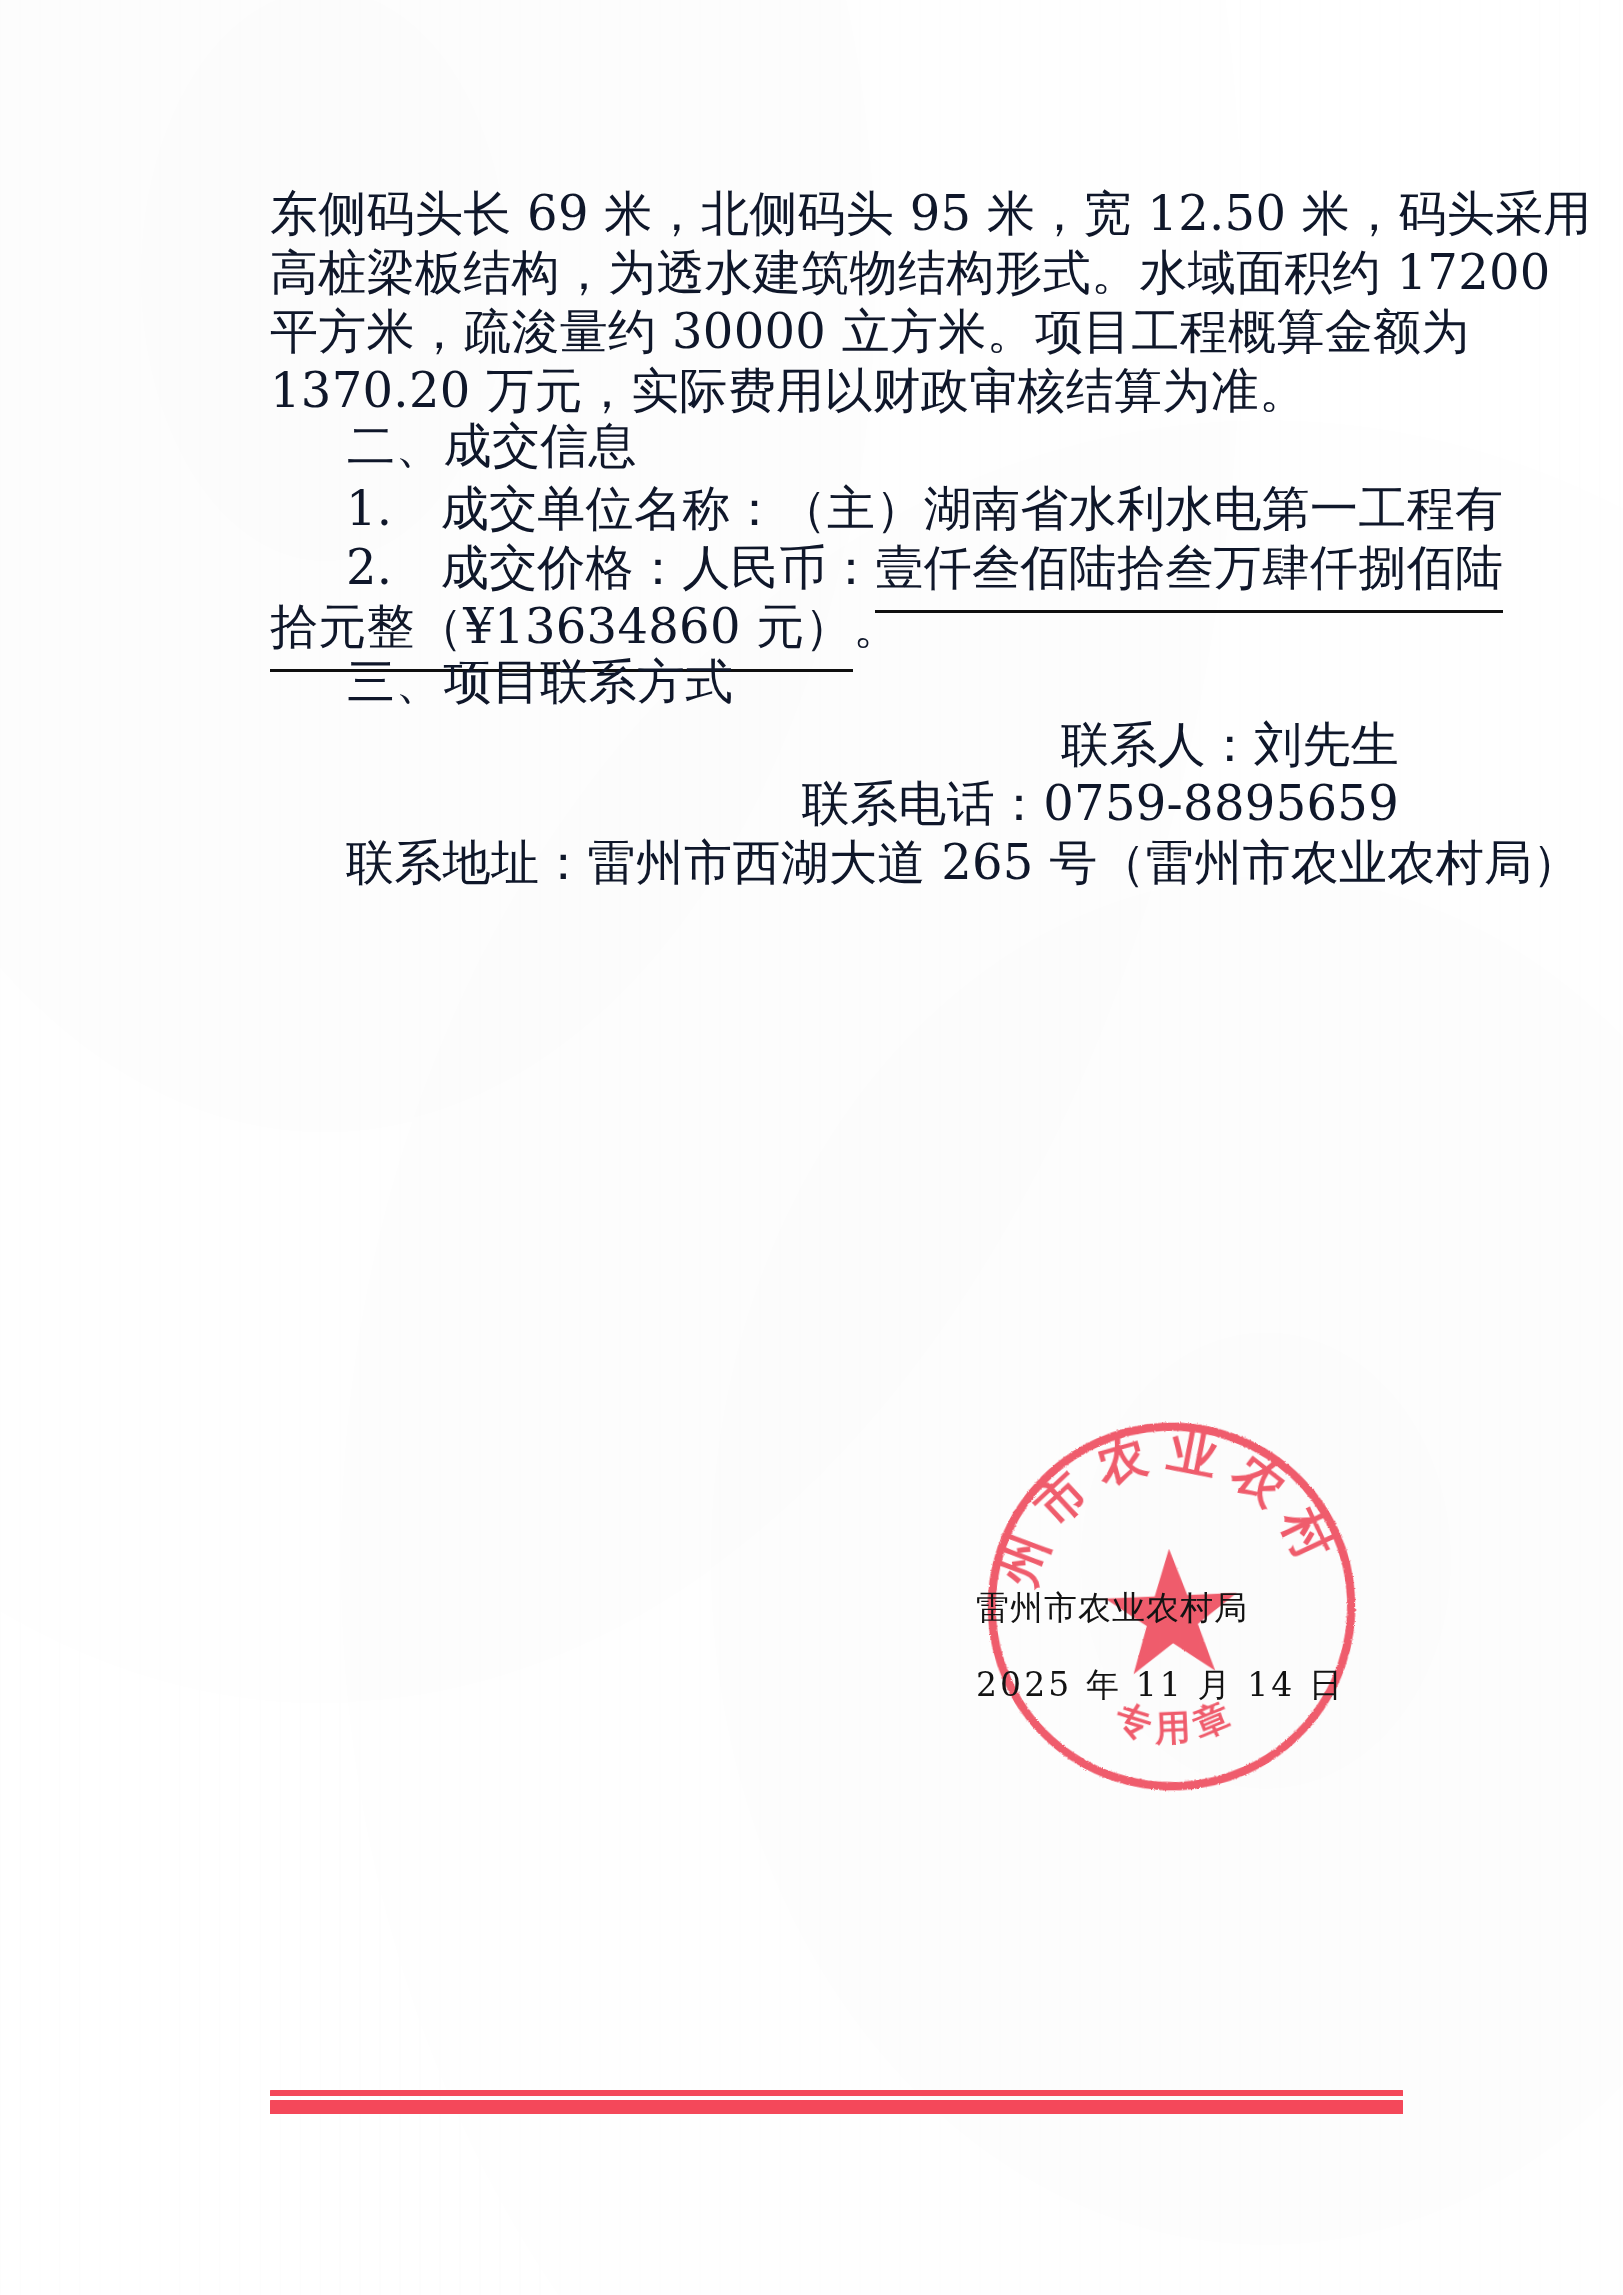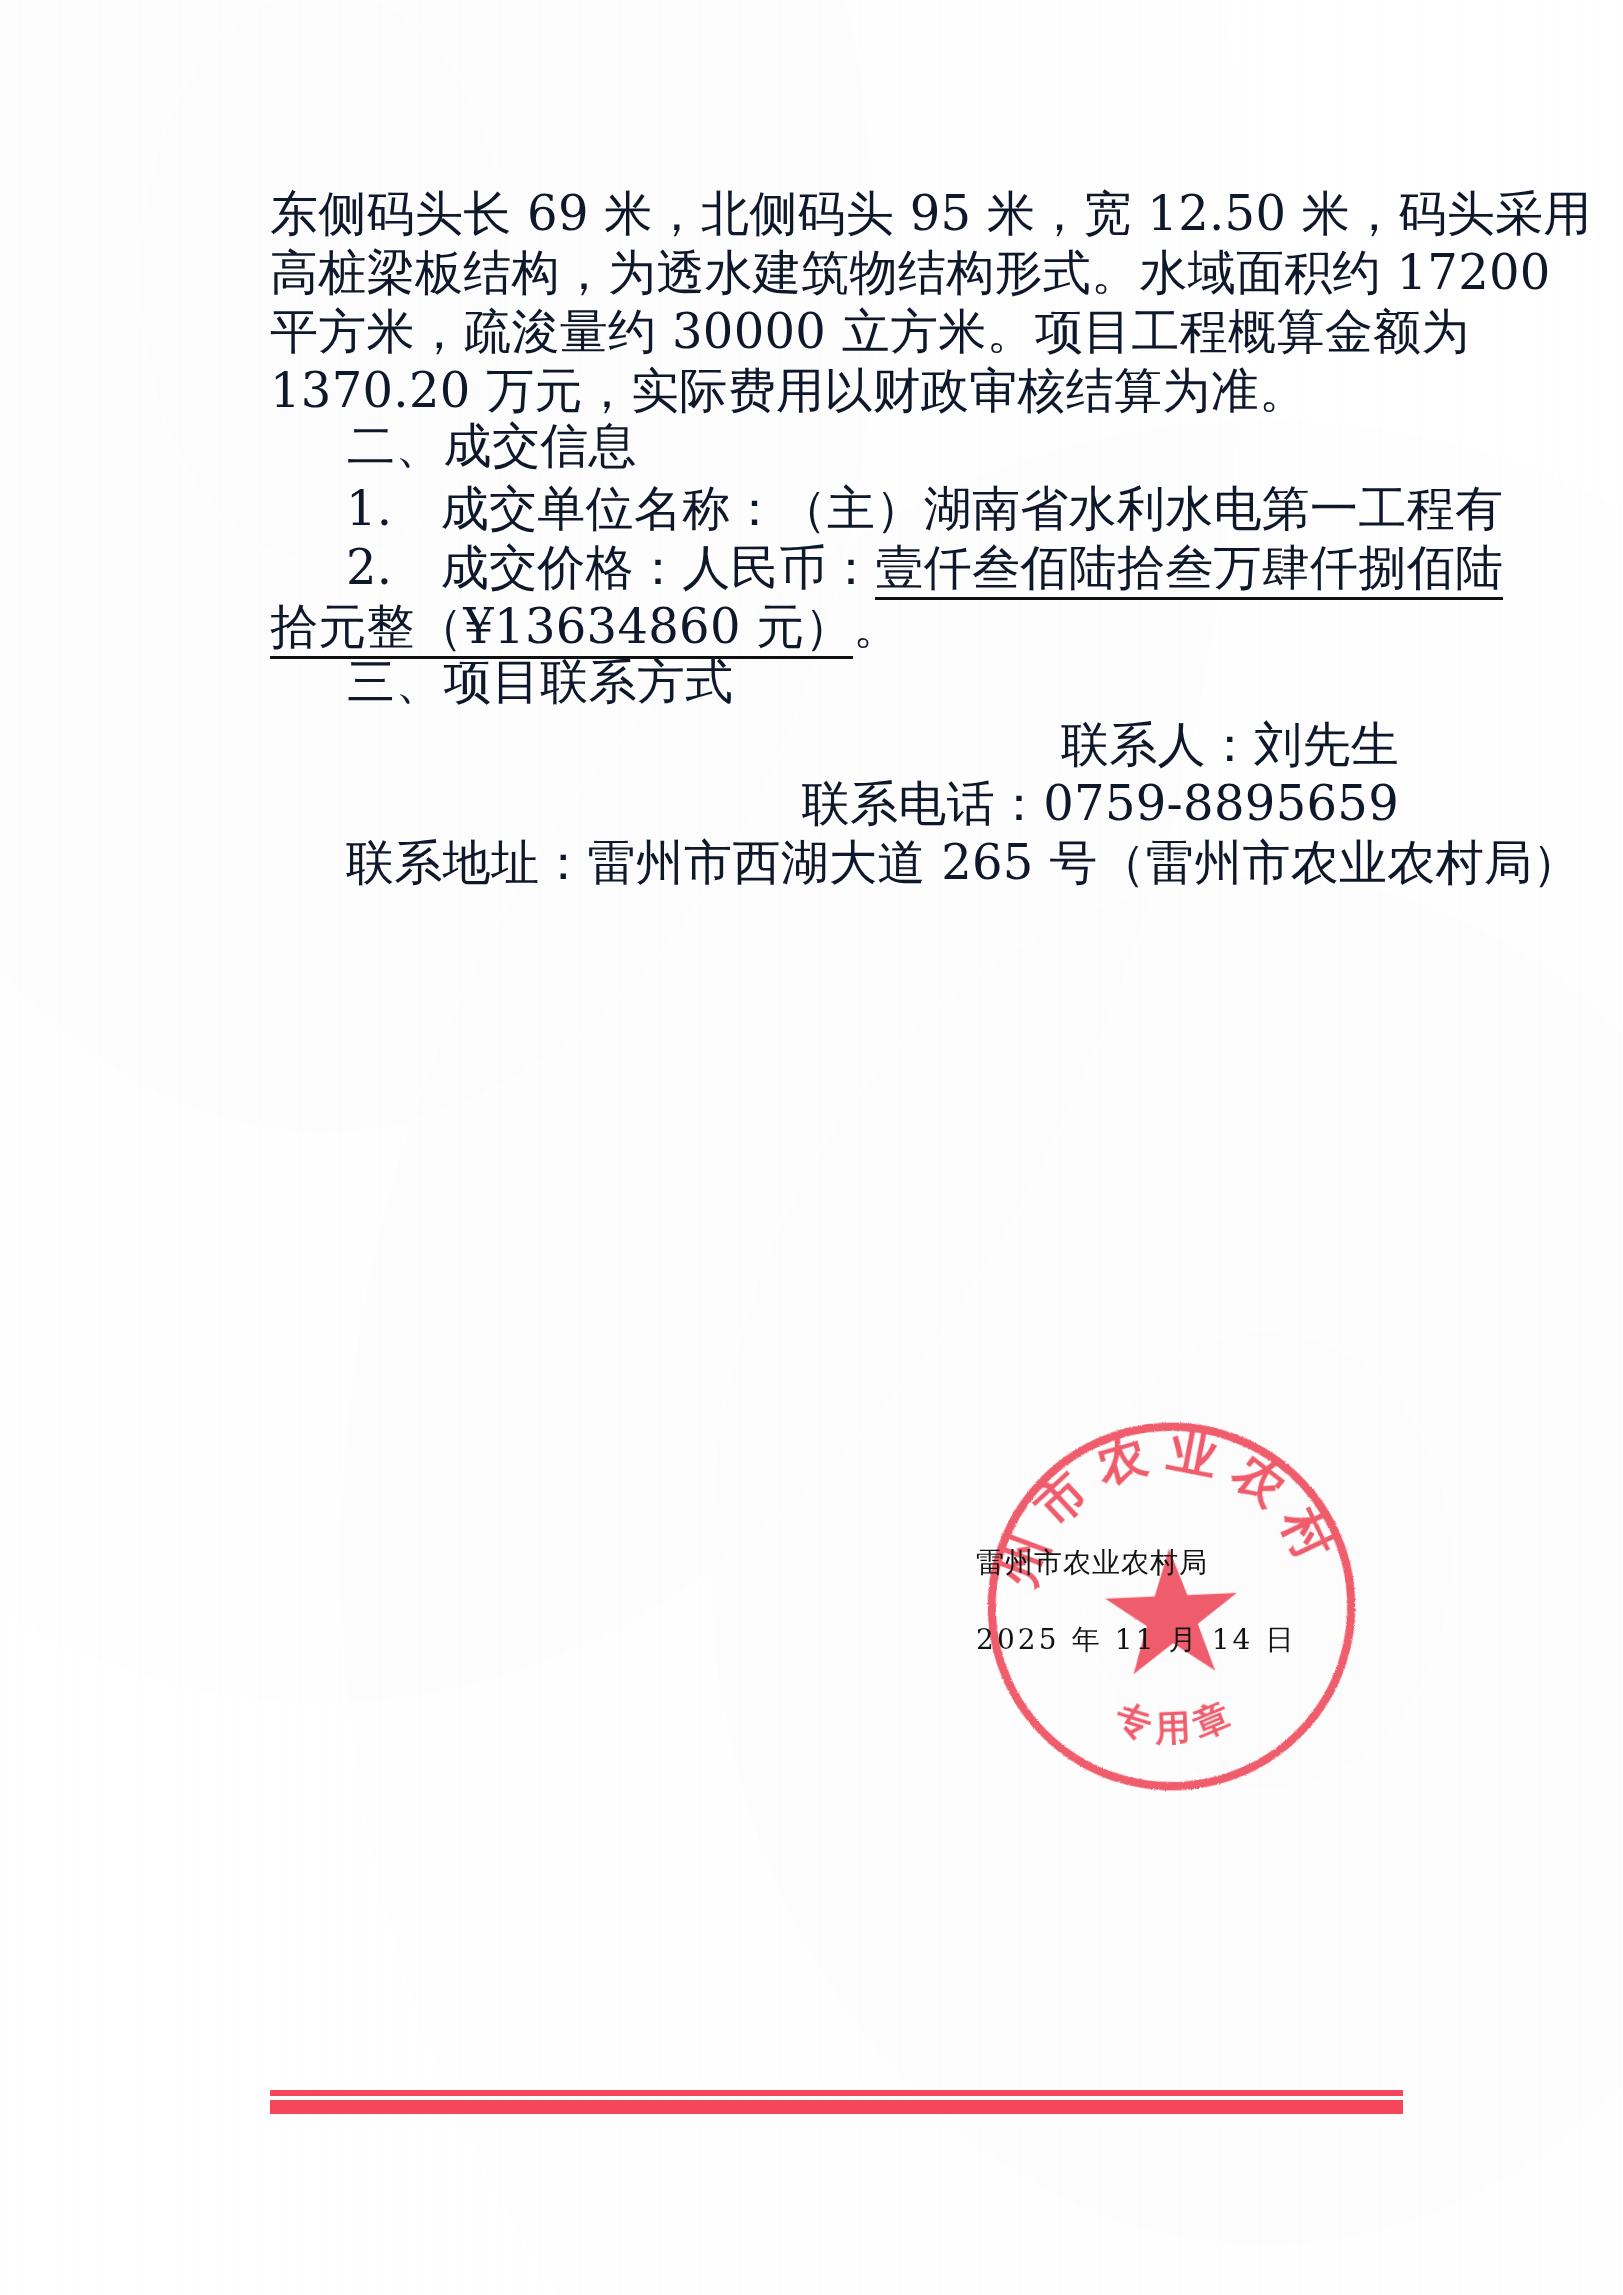--- a/index.html
+++ b/index.html
@@ -58,21 +58,21 @@
     font-family: Liberation Mono, monospace;
   }
 
   .line.indent-sm {
     text-indent: 76px;
     text-align: right;
   }
 
   .underline-seg {
     border-bottom: 3.6px solid #101010;
-    padding-bottom: 2px;
+    padding-bottom: 15px;
   }
 
   
   #seal-block {
     position: absolute;
     left: 976px;
     top: 1410px;
     width: 404px;
     height: 358px;
   }
@@ -90,25 +90,26 @@
   #sign-lines {
     position: absolute;
     left: 0;
     top: 0;
     width: 100%;
     height: 100%;
   }
 
   .sign-line {
     position: absolute;
-    font-size: 28px;
+    font-size: 33px;
     line-height: 45px;
     color: #131313;
     white-space: nowrap;
     letter-spacing: 1px;
+    margin-top: 45px;
   }
 
   #sign-org { left: 0px; top: 130px; }
   #sign-date { left: 0px; top: 207px; letter-spacing: 3.1px; }
 
   
   #footer-rules {
     position: absolute;
     left: 270px;
     top: 2090px;

